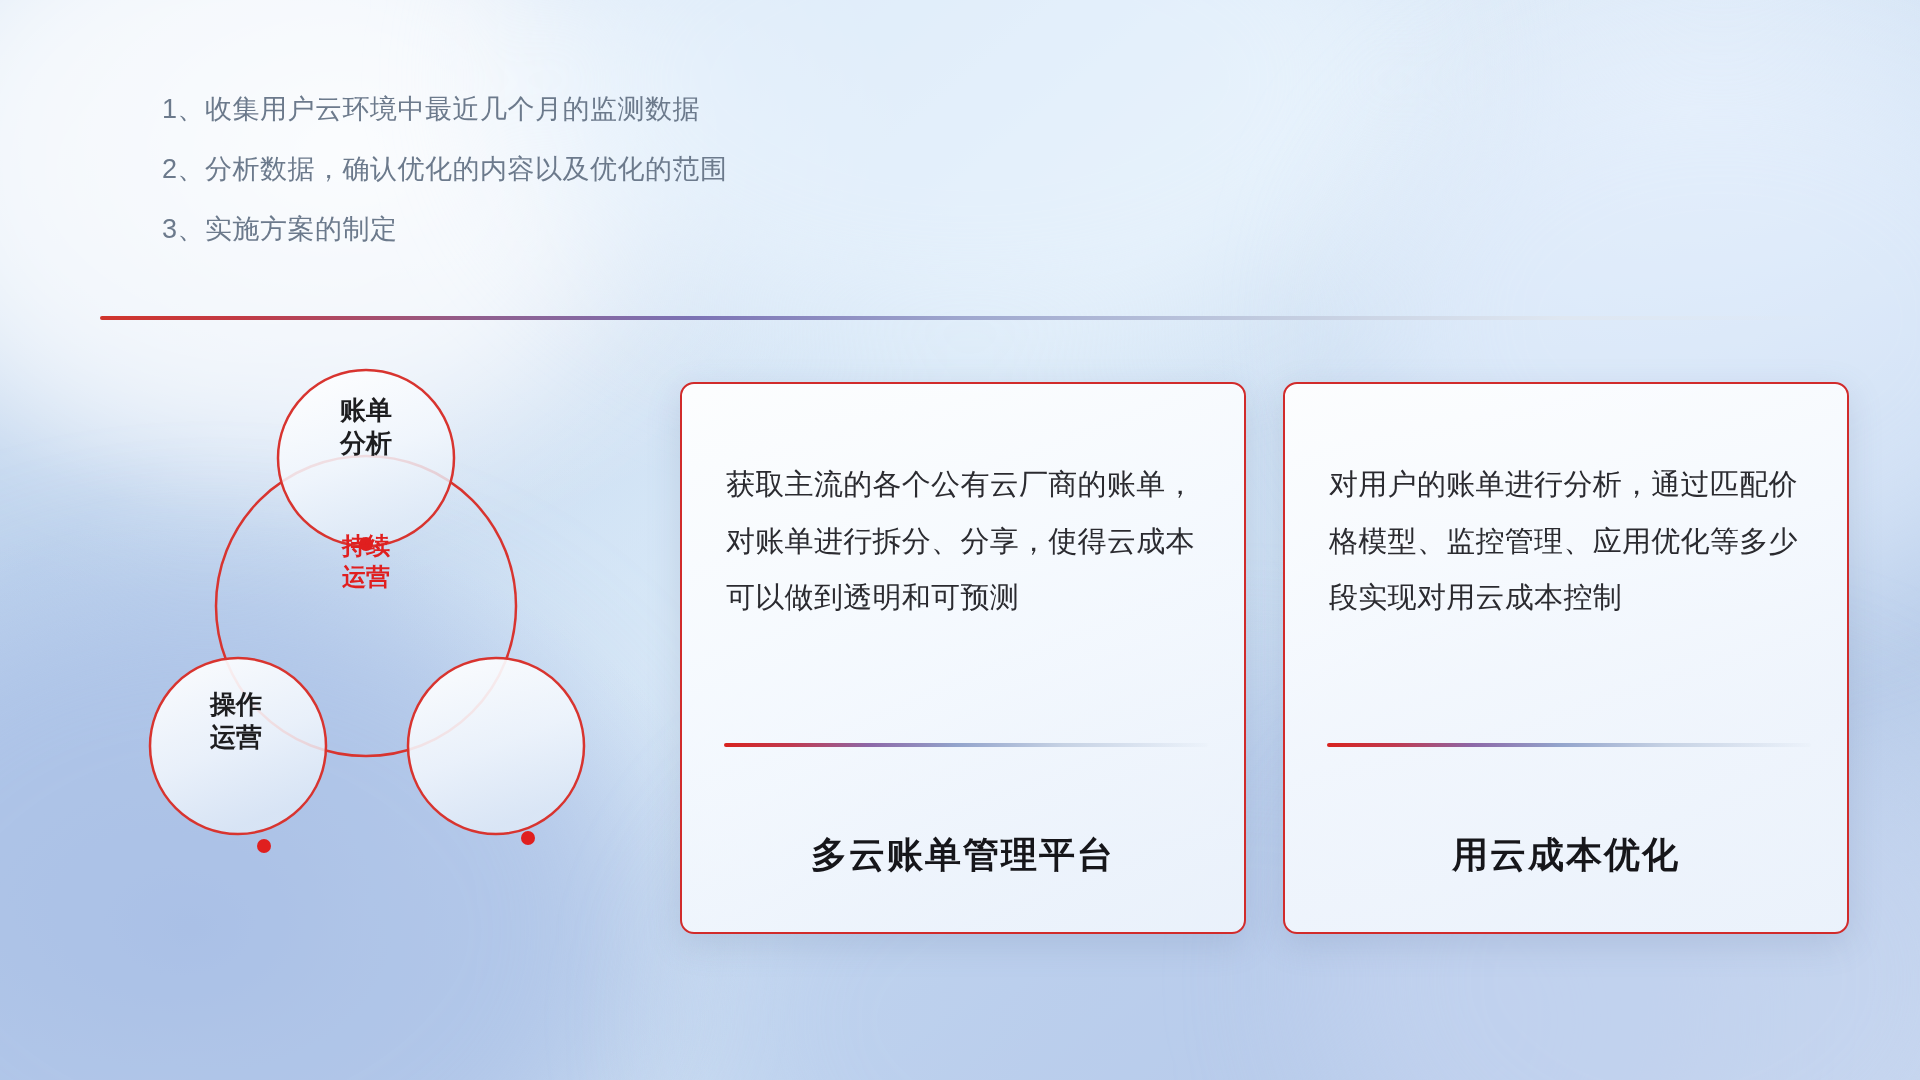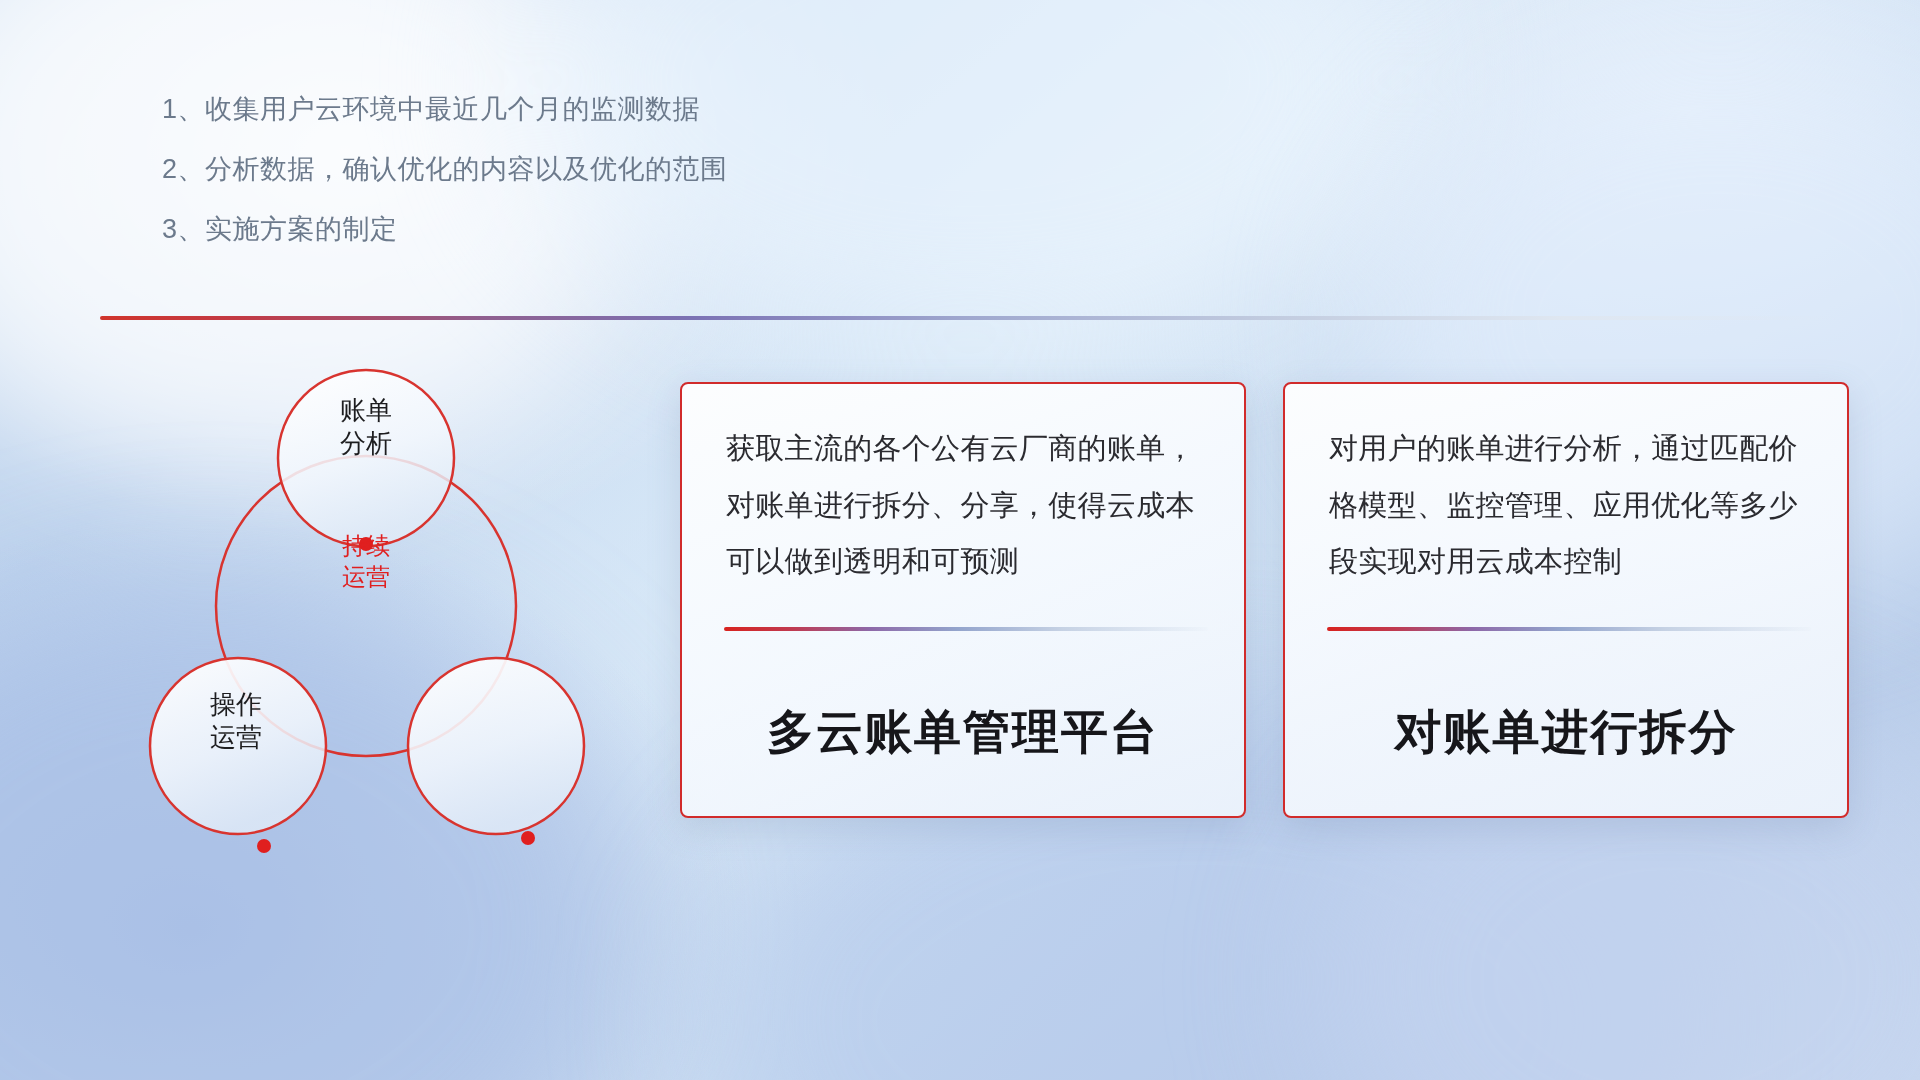--- a/index.html
+++ b/index.html
@@ -70,48 +70,48 @@
     position: absolute;
     left: 96px;
     top: 348px;
     width: 520px;
     height: 600px;
   }
   .venn svg { position: absolute; left: 0; top: 0; }
   .venn-label {
     position: absolute;
     text-align: center;
-    font-weight: normal;
+    font-weight: bold;
     line-height: 1.25;
     color: #1d1d1f;
     font-size: 26px;
     white-space: pre;
   }
   .lbl-top { left: 190px; top: 46px; width: 160px; }
   .lbl-left { left: 60px; top: 340px; width: 160px; }
   .lbl-right { left: 320px; top: 340px; width: 160px; }
   .lbl-center {
     left: 170px; top: 182px; width: 200px;
     color: #e01f1f;
     font-size: 24px;
     line-height: 1.3;
   }
 
   
   .card {
     position: absolute;
     top: 382px;
     width: 566px;
-    height: 436px;
-    border-radius: 8px;
+    height: 552px;
+    border-radius: 14px;
     border: 2px solid #d12b2b;
     background: linear-gradient(160deg, rgba(255,255,255,0.93) 0%, rgba(248,251,255,0.90) 45%, rgba(240,246,253,0.88) 100%);
     box-shadow: 0 10px 34px rgba(86,110,150,0.18);
     box-sizing: border-box;
-    padding: 36px 44px 0 44px;
+    padding: 72px 44px 0 44px;
   }
   .card-1 { left: 680px; }
   .card-2 { left: 1283px; }
   .card-body {
     font-size: 29px;
     line-height: 1.95;
     color: #2b2b30;
     letter-spacing: 0.3px;
   }
   .card-rule {
@@ -122,21 +122,21 @@
     height: 4px;
     border-radius: 2px;
     background: linear-gradient(90deg, #d8231f 0%, #c03a50 14%, #8d68a8 30%, #93a4cc 48%, #c6d2e4 70%, rgba(226,234,243,0.15) 100%);
   }
   .card-title {
     position: absolute;
     left: 0;
     right: 0;
     bottom: 52px;
     text-align: center;
-    font-size: 47px;
+    font-size: 36px;
     font-weight: bold;
     color: #16161a;
     letter-spacing: 2px;
   }
 </style>
 </head>
 <body>
 
 <div class="slide">
 
@@ -189,16 +189,16 @@
 
   <div class="card card-1">
     <div class="card-body">获取主流的各个公有云厂商的账单，对账单进行拆分、分享，使得云成本可以做到透明和可预测</div>
     <div class="card-rule"></div>
     <div class="card-title">多云账单管理平台</div>
   </div>
 
   <div class="card card-2">
     <div class="card-body">对用户的账单进行分析，通过匹配价格模型、监控管理、应用优化等多少段实现对用云成本控制</div>
     <div class="card-rule"></div>
-    <div class="card-title">对账单进行拆分</div>
+    <div class="card-title">用云成本优化</div>
   </div>
 
 </div>
 
 </body></html>

